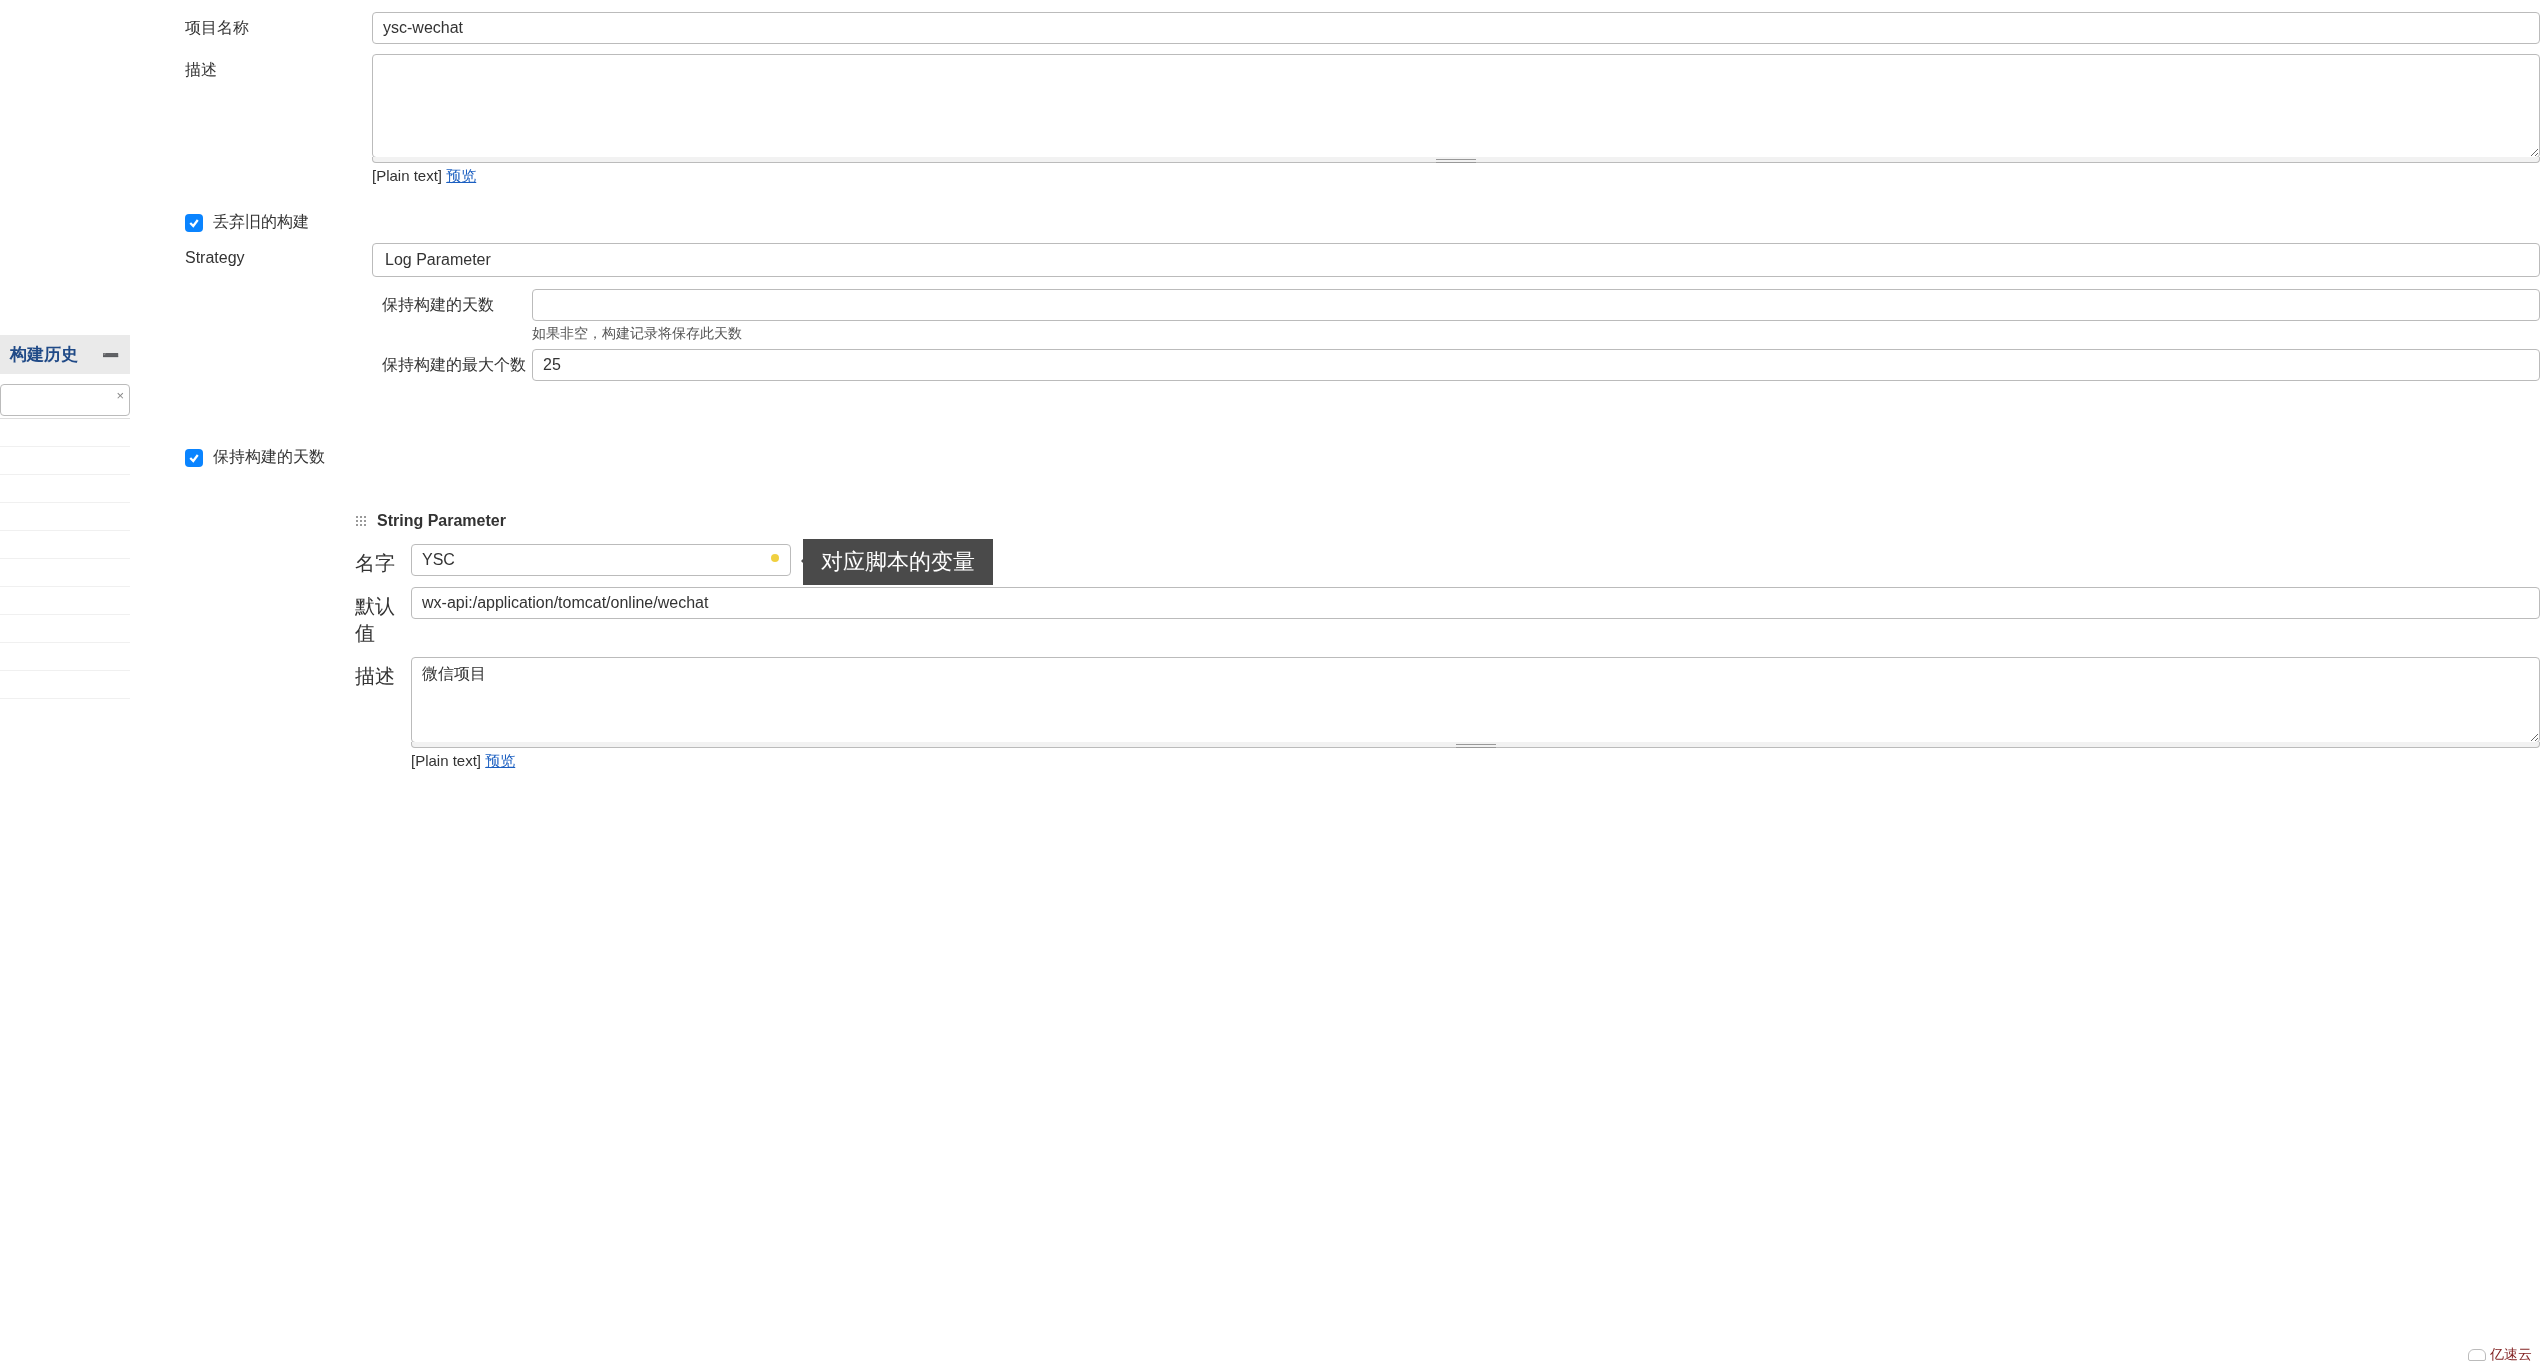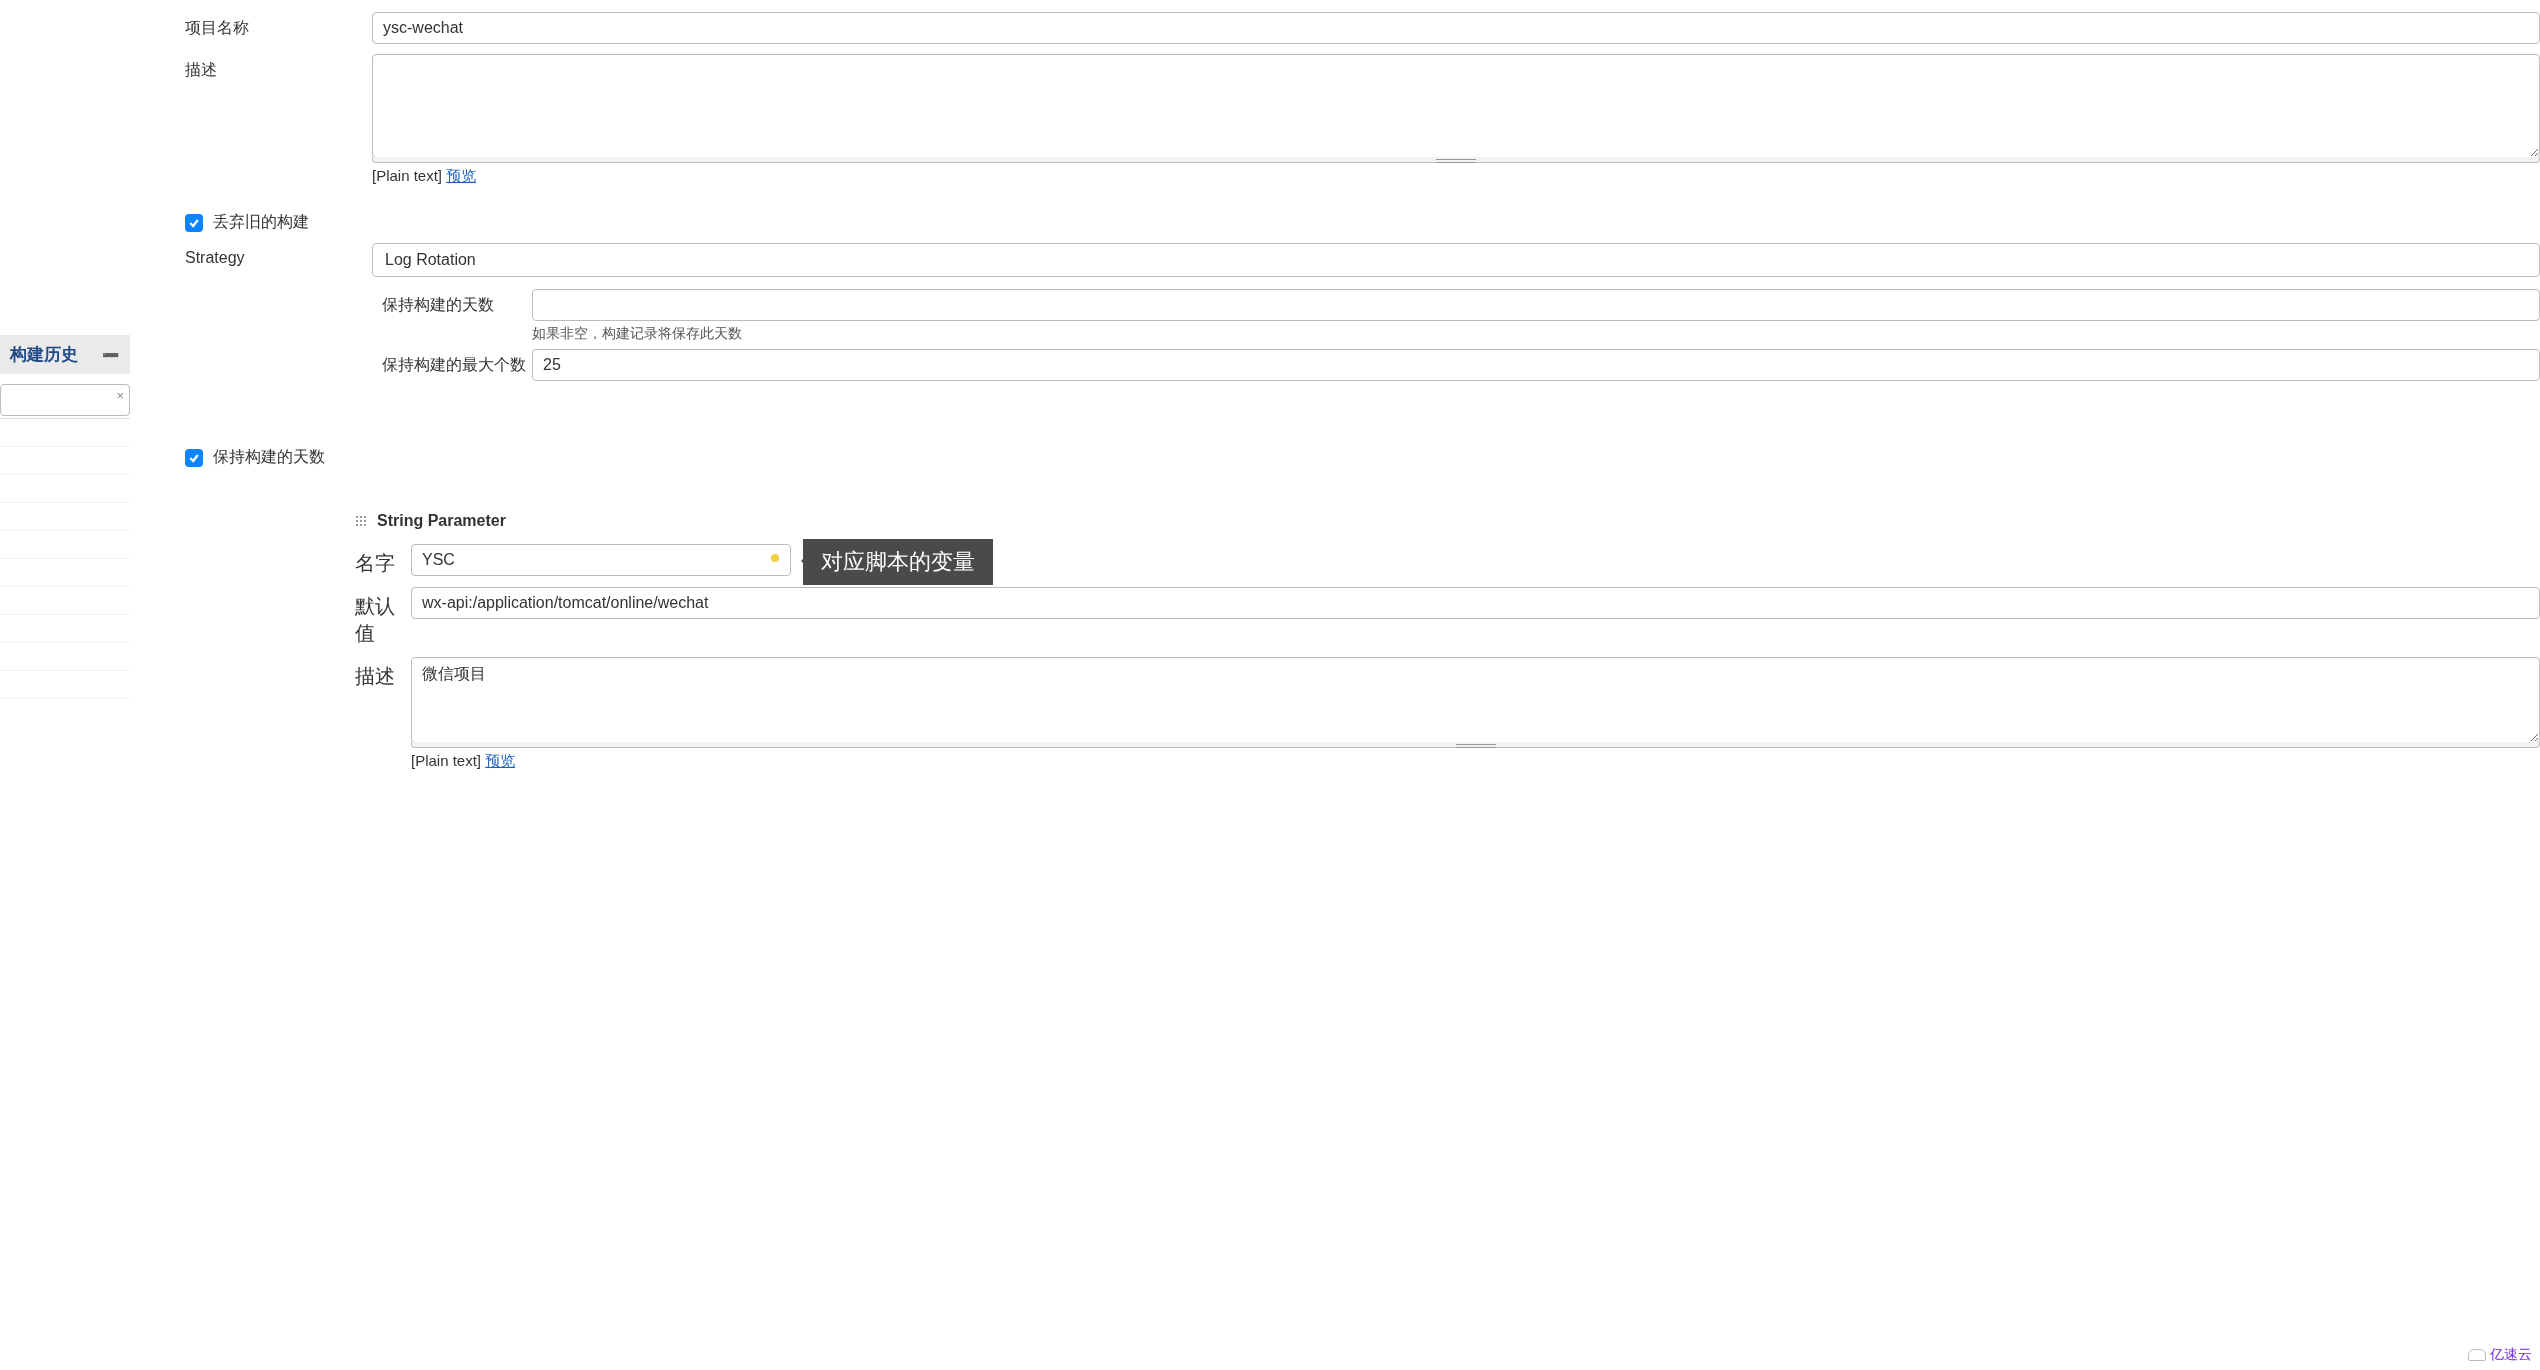--- a/index.html
+++ b/index.html
@@ -222,21 +222,21 @@
       padding: 7px 12px;
       font-size: 16px;
       background: #fff;
     }
 
     .watermark {
       position: fixed;
       right: 8px;
       bottom: 6px;
       font-size: 14px;
-      color: #6d28d9;
+      color: #7f1d1d;
       display: flex;
       align-items: center;
       gap: 4px;
     }
     .watermark-icon {
       width: 18px; height: 12px;
       border: 1px solid #bbb;
       border-radius: 6px 6px 2px 2px;
       position: relative;
     }
@@ -297,21 +297,21 @@
               <polyline points="3,8 7,12 13,4"></polyline>
             </svg>
         </span>
         <span>丢弃旧的构建</span>
       </div>
     </div>
 
     <div class="form-row">
       <div class="form-label">Strategy</div>
       <div class="form-control">
-        <div class="select-box">Log Rotation</div>
+        <div class="select-box">Log Parameter</div>
 
         <div class="strategy-sub">
           <div class="sub-row">
             <div class="sub-label">保持构建的天数</div>
             <div class="sub-control">
               <input type="text" value="" style="">
               <div class="help-text">如果非空，构建记录将保存此天数</div>
             </div>
           </div>
           <div class="sub-row">

